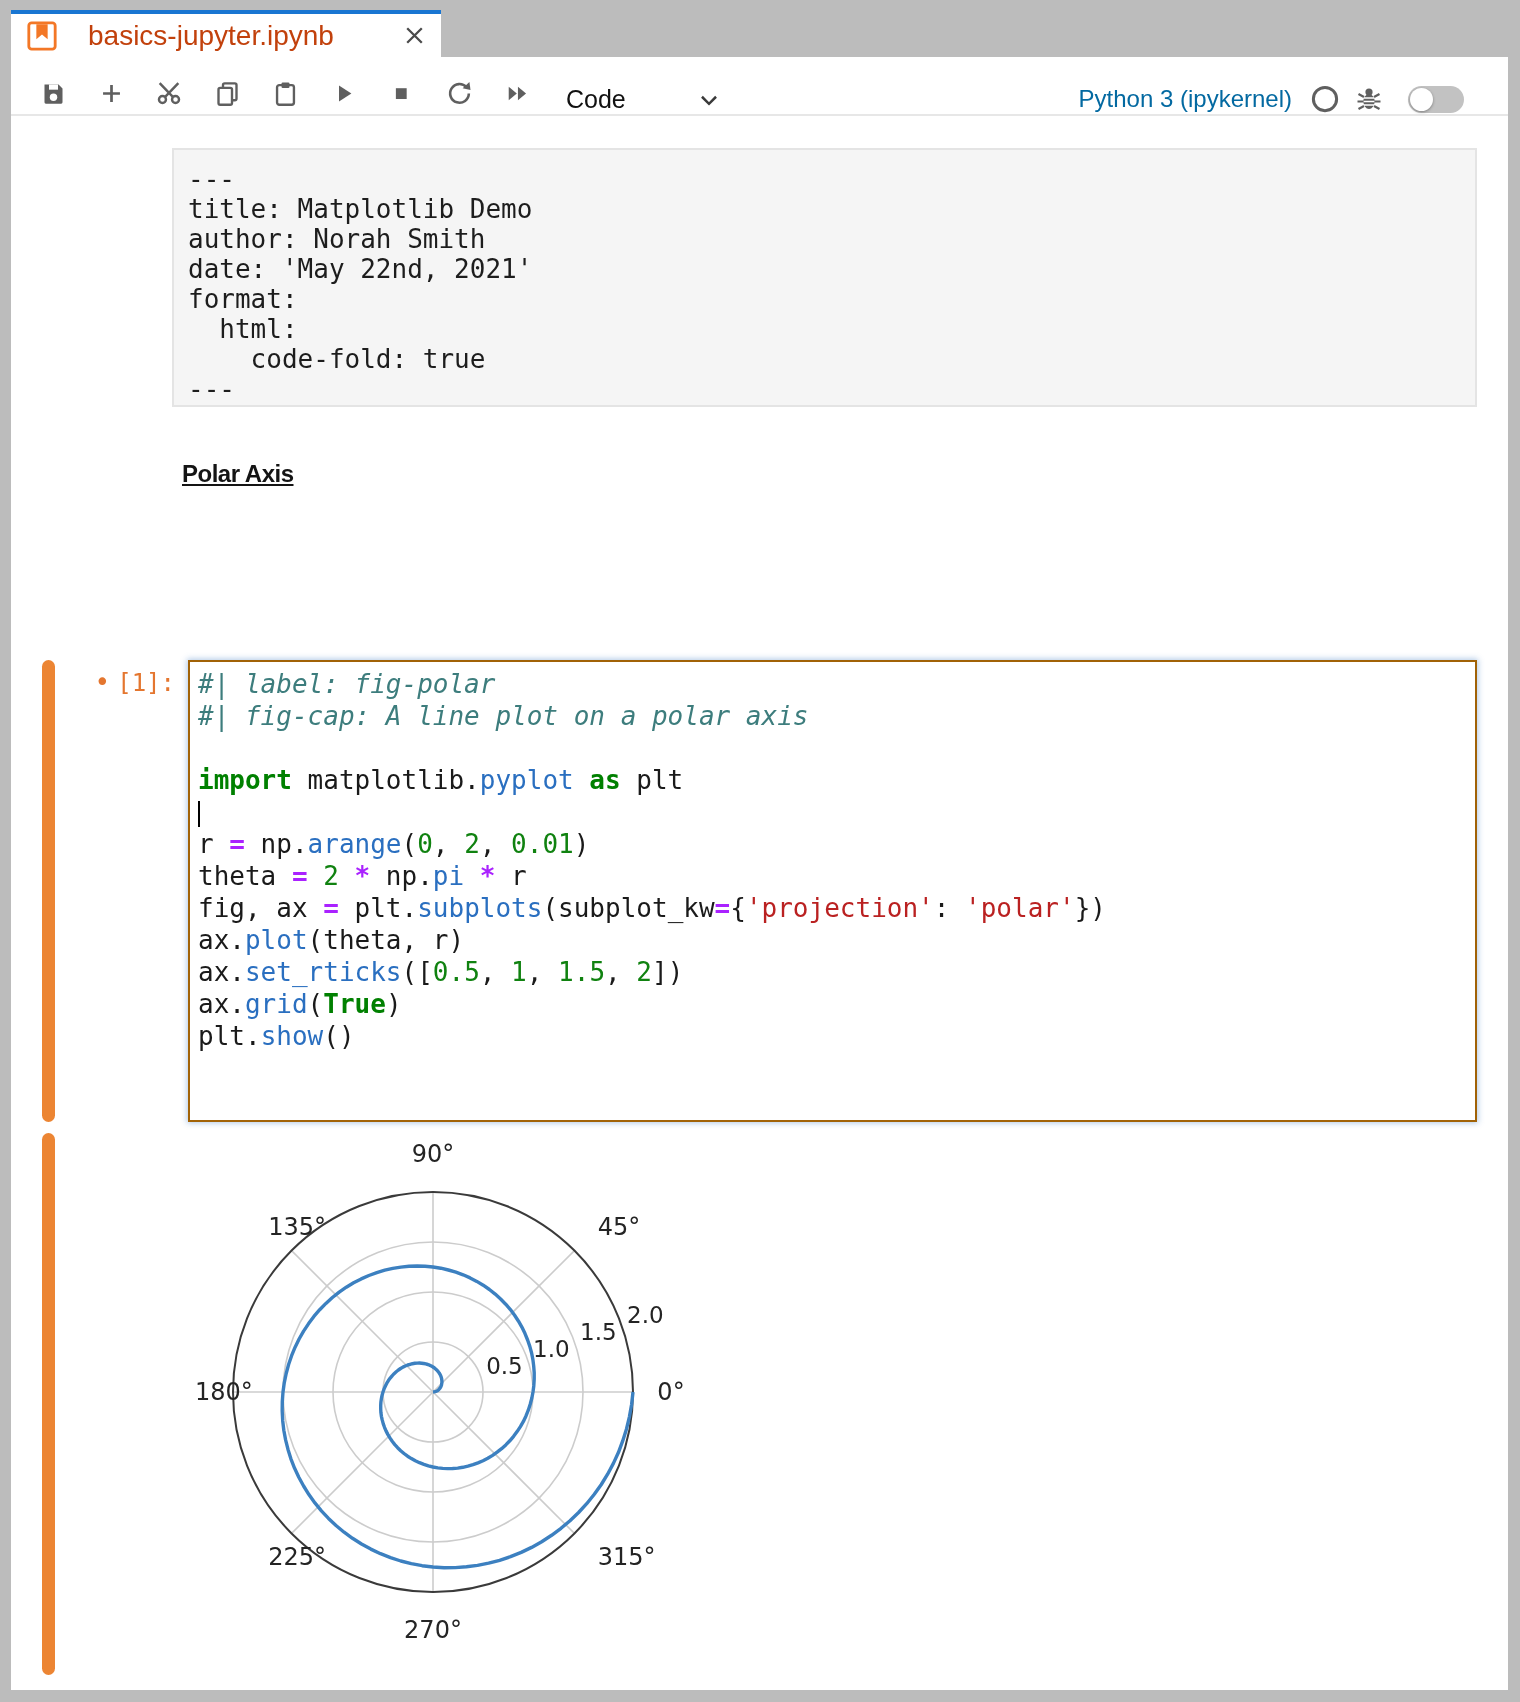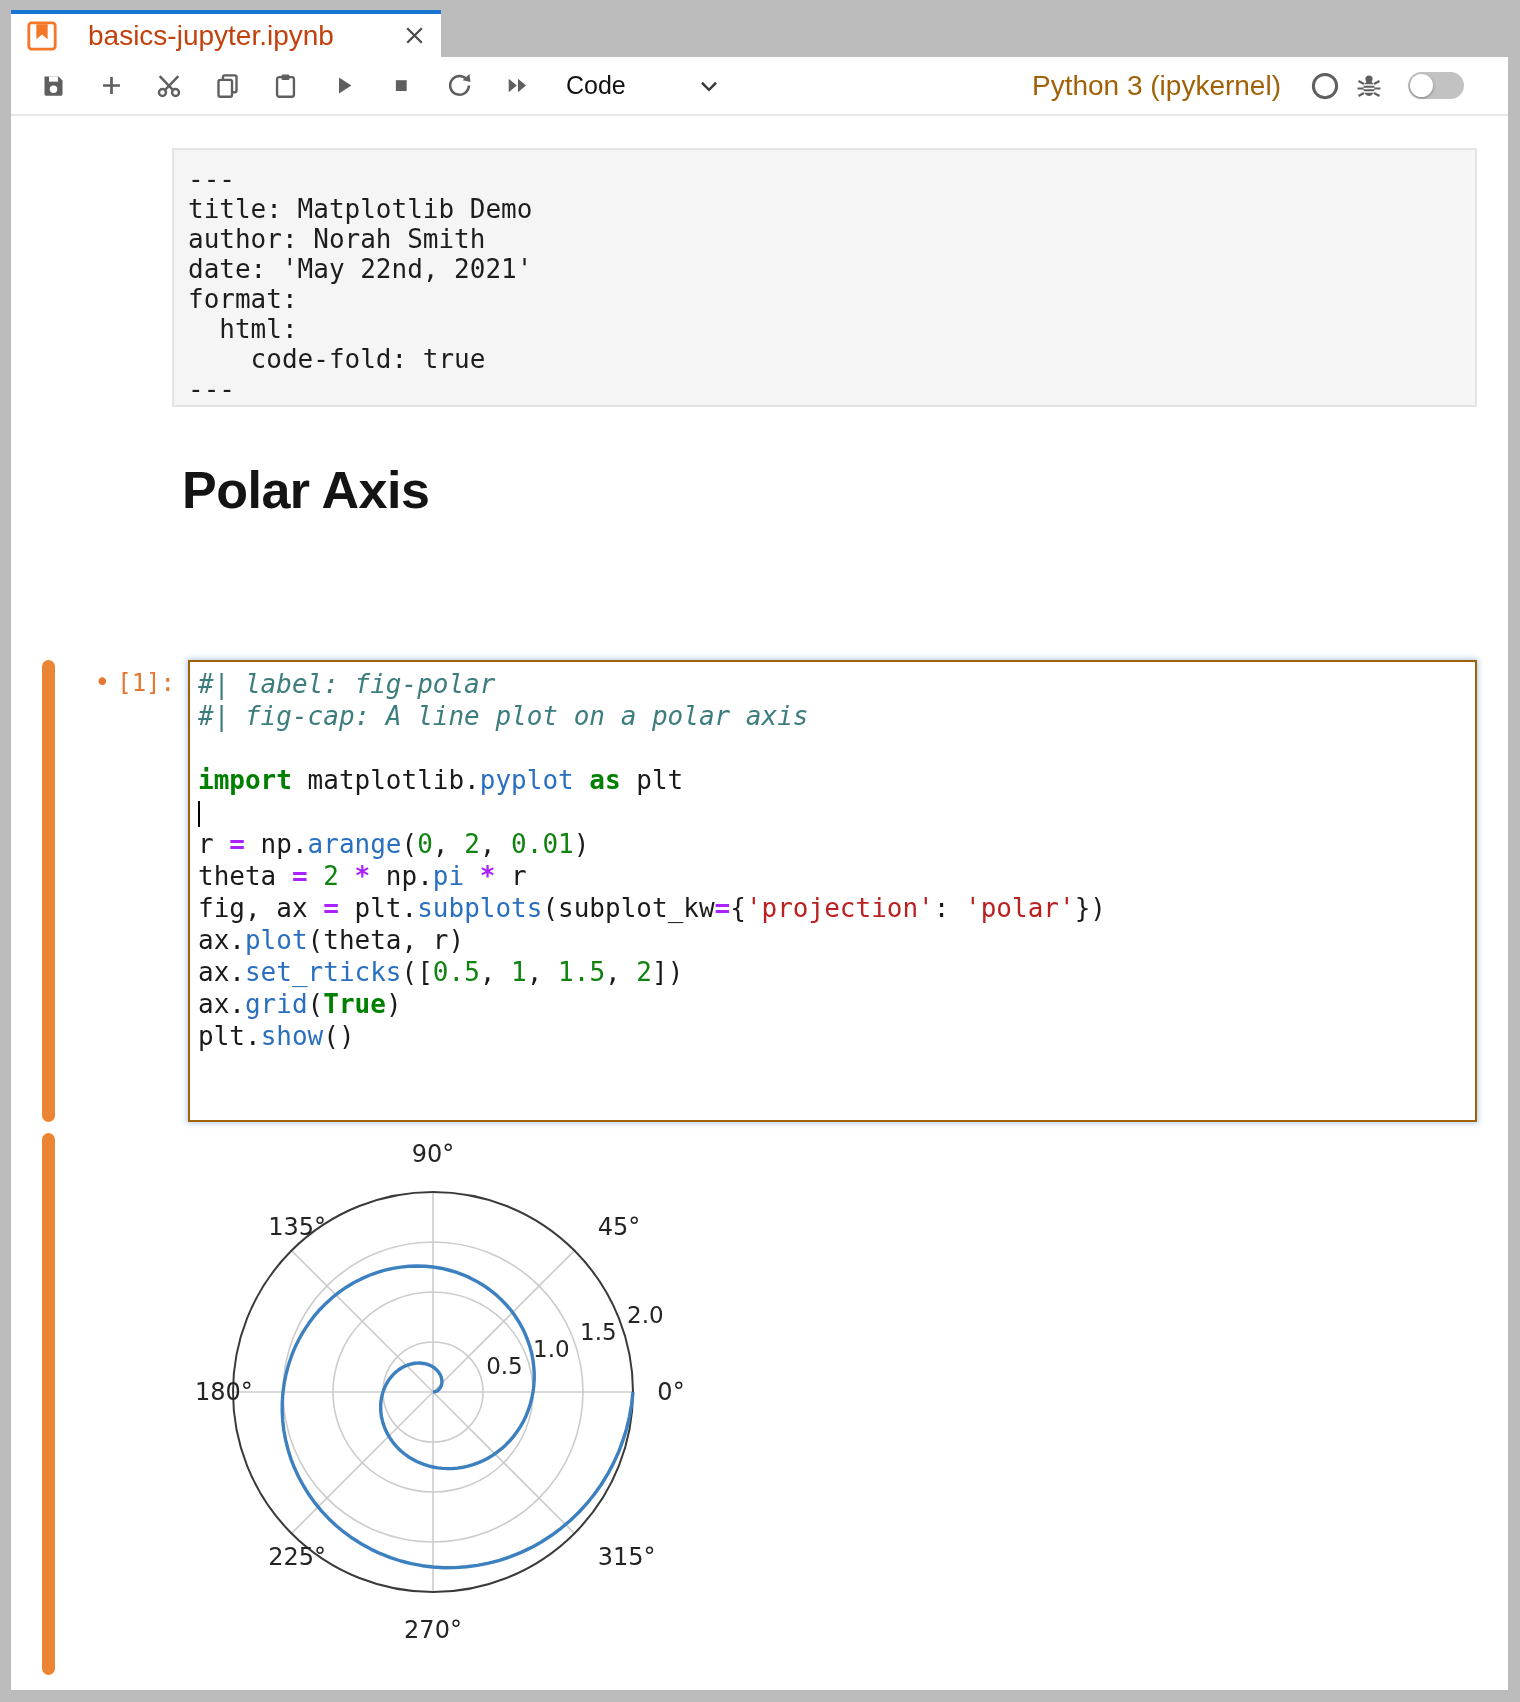--- a/index.html
+++ b/index.html
@@ -4,35 +4,35 @@
 <style>
   html,body{margin:0;padding:0;}
   body{width:1520px;height:1702px;background:#bcbcbc;font-family:"Liberation Sans",sans-serif;position:relative;overflow:hidden;}
   .window{position:absolute;left:11px;top:10px;width:1497px;height:1680px;background:#ffffff;}
   
   .tabbar{position:absolute;left:0;top:0;width:100%;height:47px;background:#bcbcbc;}
   .tab{position:absolute;left:0;top:0;width:430px;height:47px;background:#ffffff;border-top:4px solid #1976d2;box-sizing:border-box;display:flex;align-items:center;padding:0 12px 0 15px;}
   .tab-title{font-size:28px;color:#c2410c;margin-left:30px;flex:1;white-space:nowrap;overflow:hidden;}
   .tab-close{width:30px;height:30px;display:flex;align-items:center;justify-content:center;cursor:pointer;}
   
-  .toolbar{position:absolute;left:0;top:47px;width:100%;height:59px;background:#ffffff;border-bottom:2px solid #e7e7e7;box-sizing:border-box;display:flex;align-items:center;padding-left:19px;}
+  .toolbar{position:absolute;left:0;top:47px;width:100%;height:59px;background:#ffffff;border-bottom:2px solid #e7e7e7;box-sizing:border-box;display:flex;align-items:flex-end;padding-left:19px;}
   .tbtn{width:46px;height:42px;margin-right:12px;display:flex;align-items:center;justify-content:center;border:none;background:transparent;padding:0;cursor:pointer;}
   .mode-select{display:flex;align-items:center;margin-left:14px;cursor:pointer;}
   .mode-label{font-size:25px;color:#111111;}
   .mode-chevron{margin-left:70px;display:flex;}
   .toolbar-right{margin-left:auto;display:flex;align-items:center;padding-right:44px;}
-  .kernel-name{font-size:28px;color:#a16207;margin-right:29px;}
+  .kernel-name{font-size:24px;color:#0369a1;margin-right:18px;}
   .kernel-status{margin-right:14px;display:flex;cursor:pointer;}
   .bug{margin-right:24px;display:flex;cursor:pointer;}
   .toggle{width:56px;height:27px;border-radius:14px;background:#c2c2c2;position:relative;cursor:pointer;}
   .toggle .knob{position:absolute;left:2px;top:2px;width:23px;height:23px;border-radius:50%;background:#ffffff;box-shadow:0 1px 3px rgba(0,0,0,.35);}
   
   .nbarea{position:absolute;left:0;top:108px;right:0;bottom:0;background:#ffffff;}
   .yaml-box{position:absolute;left:161px;top:30px;width:1305px;height:259px;box-sizing:border-box;background:#f5f5f5;border:2px solid #e4e4e4;padding:14px 0 0 14px;font-family:"DejaVu Sans Mono",monospace;font-size:26px;line-height:30px;color:#1d1d1d;white-space:pre;cursor:pointer;}
-  .md-heading{position:absolute;left:171px;top:342px;font-size:52px;font-weight:700;color:#141414;letter-spacing:-0.5px;}
+  .md-heading{position:absolute;left:171px;top:342px;font-size:24px;font-weight:700;color:#141414;letter-spacing:-0.5px;text-decoration:underline;}
   .md-para{position:absolute;left:171px;top:422px;font-size:24px;color:#1d1d1d;}
   .collapser{position:absolute;left:31px;width:13px;border-radius:7px;background:#ec8533;cursor:pointer;}
   .collapser.input{top:542px;height:462px;}
   .collapser.output{top:1015px;height:542px;}
   .prompt{position:absolute;left:52px;top:548px;width:112px;text-align:right;font-family:"DejaVu Sans Mono",monospace;font-size:24px;line-height:32px;color:#e4762f;white-space:nowrap;}
   .prompt .bullet{font-size:26px;margin-right:7px;}
   .code-cell{position:absolute;left:177px;top:542px;width:1289px;height:462px;box-sizing:border-box;background:#ffffff;border:2px solid #a16207;box-shadow:0 0 6px 1px rgba(46,111,189,.38);padding:6px 0 0 8px;cursor:text;}
   .code-line{height:32px;font-family:"DejaVu Sans Mono",monospace;font-size:26px;line-height:32px;white-space:pre;color:#1a1a1a;}
   .tok-cm{color:#3d7d7d;font-style:italic;}
   .tok-kw{color:#008000;font-weight:bold;}

